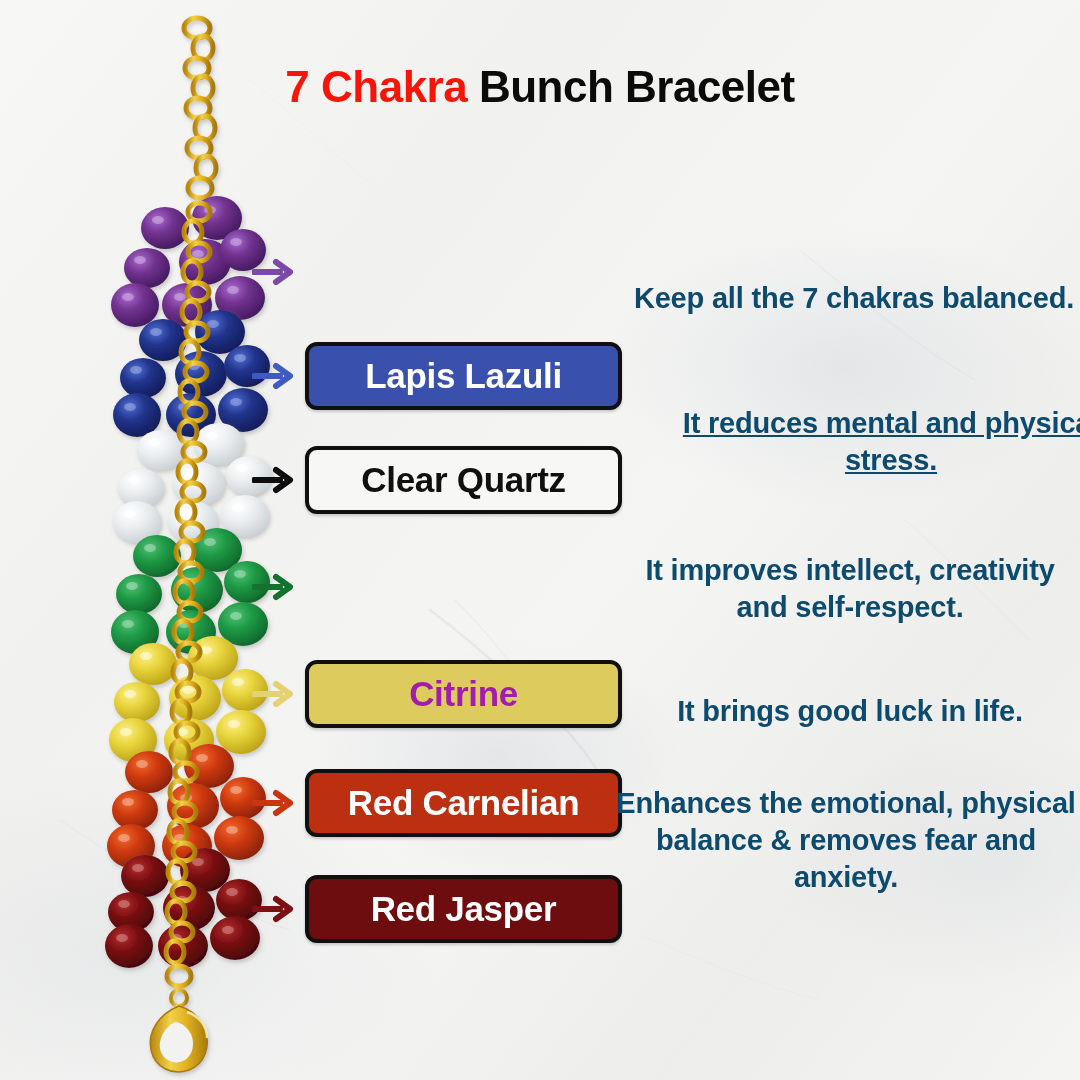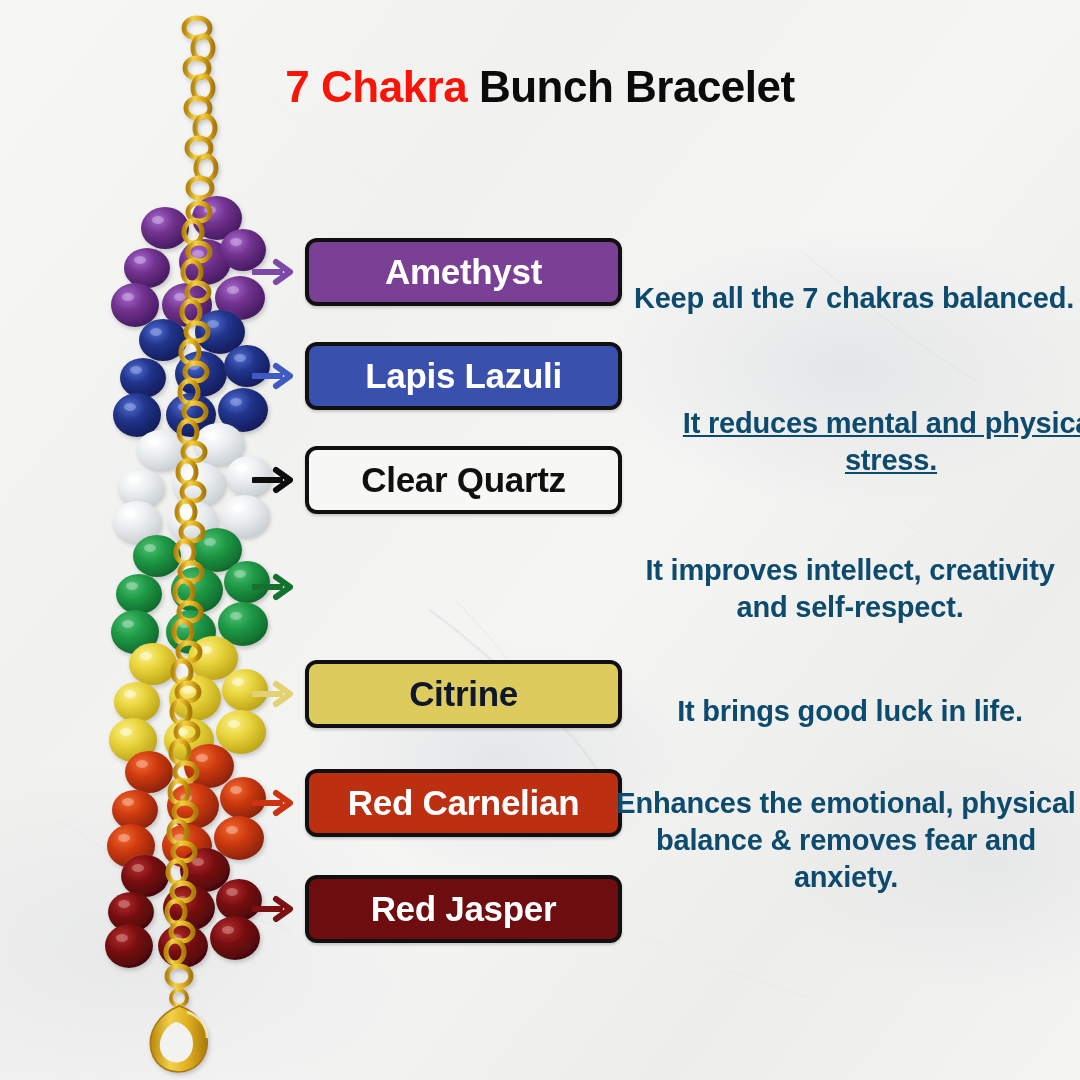--- a/index.html
+++ b/index.html
@@ -376,23 +376,20 @@
                C 98 1055 100 1043 96 1034 C 92 1027 86 1022 80 1022 Z" fill="#f2f2f0"></path>
       <path d="M 92 1012 C 104 1016 112 1026 112 1038" fill="none" stroke="#fff3c0" stroke-width="2.5" opacity="0.8"></path>
     </g>
   </svg>
 </div>
 
 <div class="label-row" id="row-0" style="top: 238px;">
   <svg class="arrow" viewBox="0 0 44 34">
     <path d="M 2 17 L 28 17 M 24 7 L 38 17 L 24 27" fill="none" stroke-width="6" stroke-linecap="round" stroke-linejoin="round" stroke="#7b4aa8"></path>
   </svg>
-  <div class="stone-box" style="background: rgb(122, 64, 150); color: rgb(255, 255, 255);">
-    <span>Amethyst</span>
-  </div>
 </div>
 
 <div class="label-row" id="row-1" style="top: 342px;">
   <svg class="arrow" viewBox="0 0 44 34">
     <path d="M 2 17 L 28 17 M 24 7 L 38 17 L 24 27" fill="none" stroke-width="6" stroke-linecap="round" stroke-linejoin="round" stroke="#3f5ac0"></path>
   </svg>
   <div class="stone-box" style="background: rgb(58, 80, 173); color: rgb(255, 255, 255);">
     <span>Lapis Lazuli</span>
   </div>
 </div>
@@ -409,21 +406,21 @@
 <div class="label-row" id="row-3" style="top: 553px;">
   <svg class="arrow" viewBox="0 0 44 34">
     <path d="M 2 17 L 28 17 M 24 7 L 38 17 L 24 27" fill="none" stroke-width="6" stroke-linecap="round" stroke-linejoin="round" stroke="#14722f"></path>
   </svg>
 </div>
 
 <div class="label-row" id="row-4" style="top: 660px;">
   <svg class="arrow" viewBox="0 0 44 34">
     <path d="M 2 17 L 28 17 M 24 7 L 38 17 L 24 27" fill="none" stroke-width="6" stroke-linecap="round" stroke-linejoin="round" stroke="#e3d174"></path>
   </svg>
-  <div class="stone-box" style="background: rgb(221, 203, 93); color: #0f172a;">
+  <div class="stone-box" style="background: rgb(221, 203, 93); color: #a21caf;">
     <span>Citrine</span>
   </div>
 </div>
 
 <div class="label-row" id="row-5" style="top: 769px;">
   <svg class="arrow" viewBox="0 0 44 34">
     <path d="M 2 17 L 28 17 M 24 7 L 38 17 L 24 27" fill="none" stroke-width="6" stroke-linecap="round" stroke-linejoin="round" stroke="#cc3311"></path>
   </svg>
   <div class="stone-box" style="background: rgb(188, 47, 17); color: rgb(255, 255, 255);">
     <span>Red Carnelian</span>

